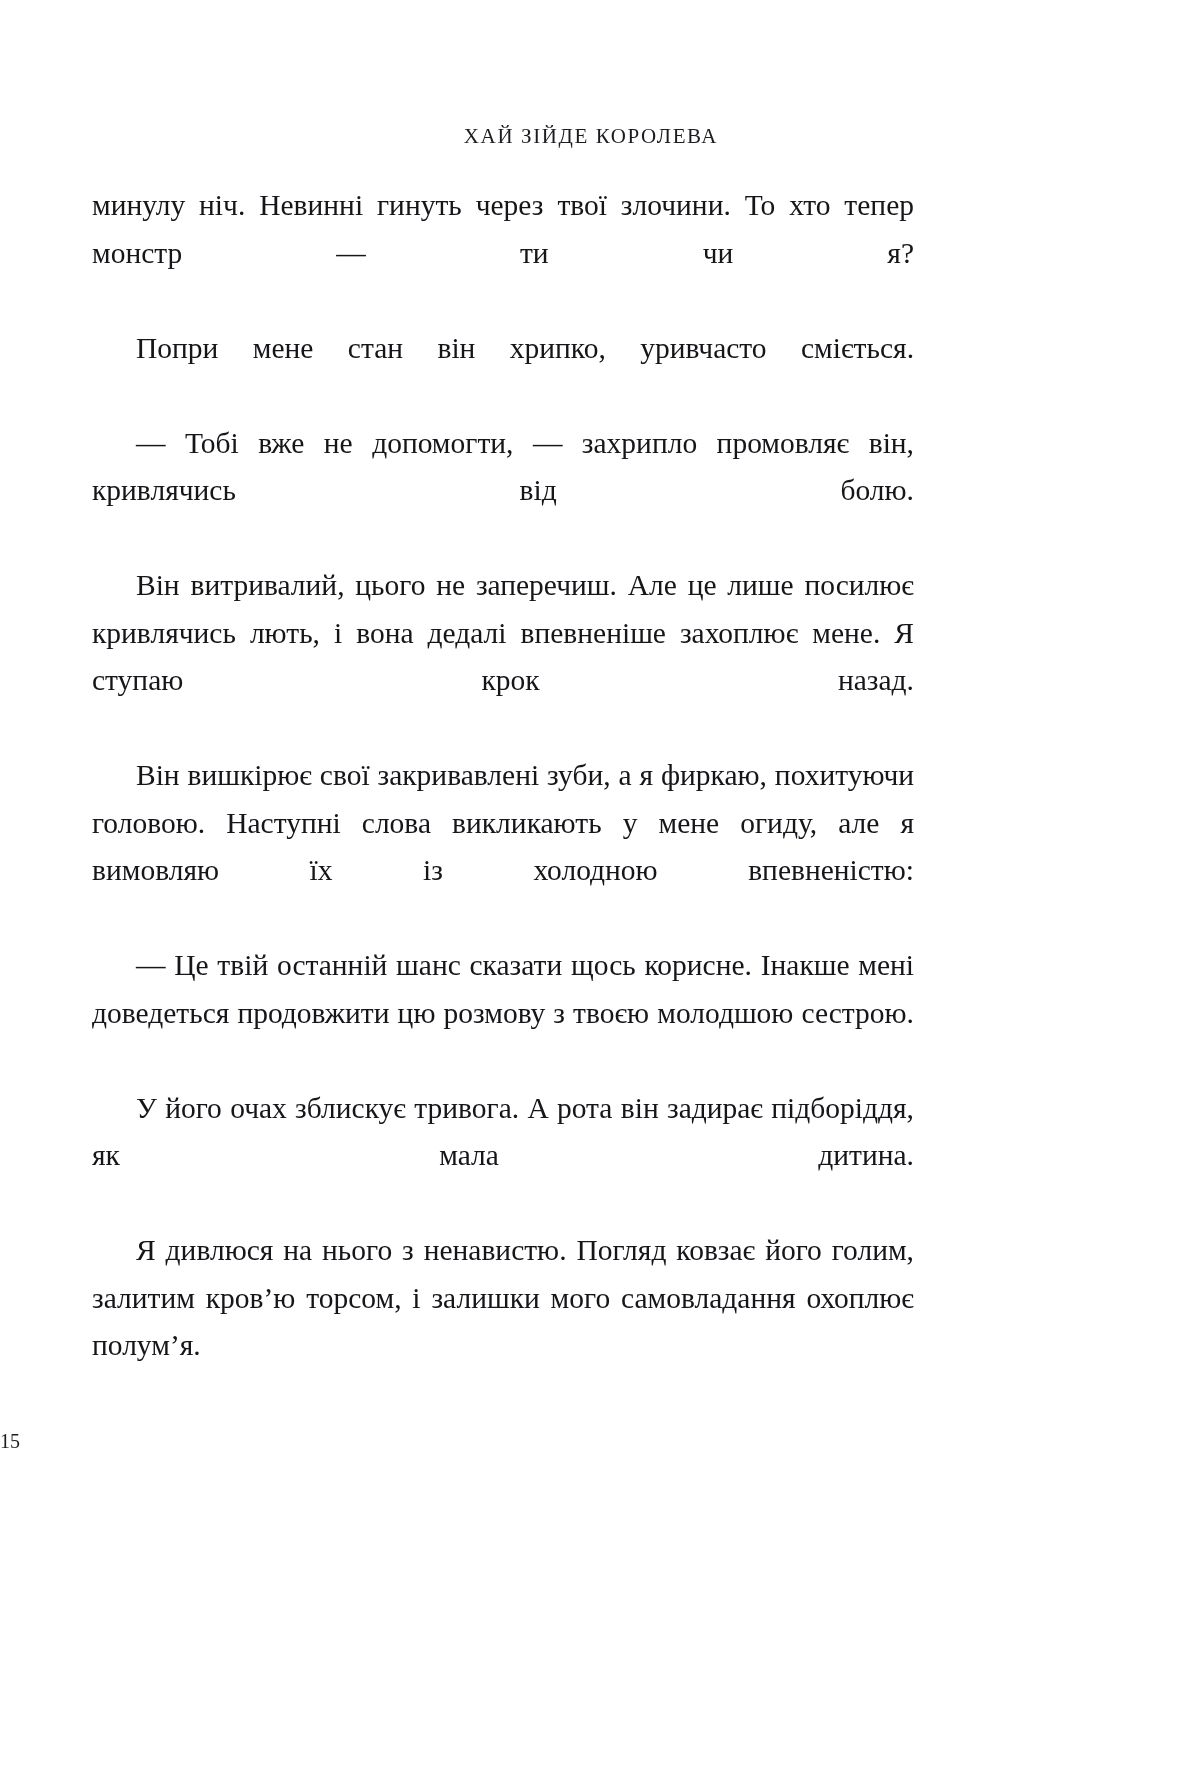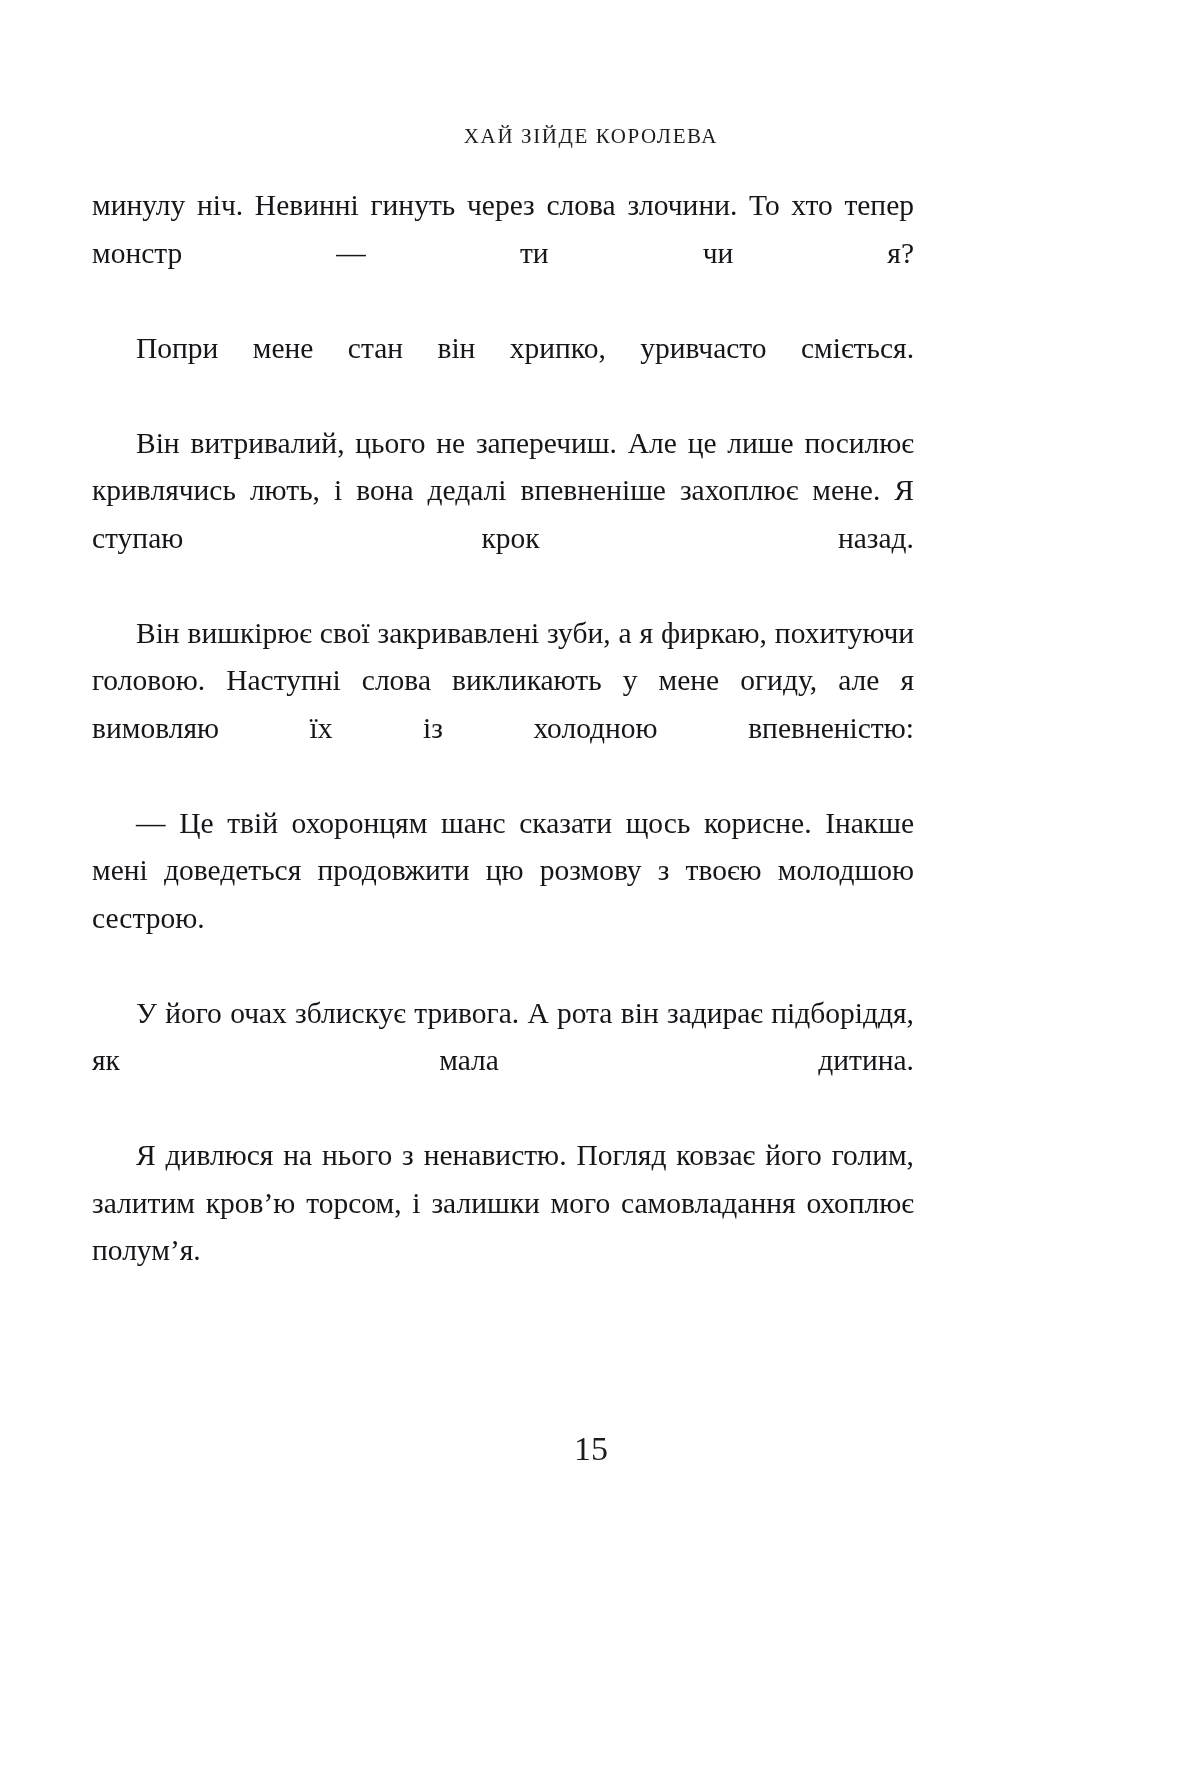--- a/index.html
+++ b/index.html
@@ -55,39 +55,39 @@
     content: "";
     display: inline-block;
     width: 100%;
   }
   .folio {
     position: absolute;
     bottom: 0;
     left: 0;
     right: 0;
     top: 1430px;
-    text-align: center;
     font-family: "Liberation Serif", "DejaVu Serif", serif;
-    font-size: 34px;
+    font-size: 20px;
     color: #1b1b20;
   }
 </style>
 </head>
 <body>
 
 <div class="page">
 
   <div class="running-head">ХАЙ ЗІЙДЕ КОРОЛЕВА</div>
 
   <div class="text-block">
-    <p class="para no-indent">минулу ніч. Невинні гинуть через слова злочини. То хто тепер монстр — ти чи я?</p>
+    <p class="para no-indent">минулу ніч. Невинні гинуть через твої злочини. То хто тепер монстр — ти чи я?</p>
     <p class="para">Попри мене стан він хрипко, уривчасто сміється.</p>
+    <p class="para">— Тобі вже не допомогти, — захрипло промовляє він, кривлячись від болю.</p>
     <p class="para">Він витривалий, цього не заперечиш. Але це лише посилює кривлячись лють, і вона дедалі впевненіше захоплює мене. Я ступаю крок назад.</p>
     <p class="para">Він вишкірює свої закривавлені зуби, а я фиркаю, похитуючи головою. Наступні слова викликають у мене огиду, але я вимовляю їх із холодною впевненістю:</p>
-    <p class="para">— Це твій охоронцям шанс сказати щось корисне. Інакше мені доведеться продовжити цю розмову з твоєю молодшою сестрою.</p>
+    <p class="para">— Це твій останній шанс сказати щось корисне. Інакше мені доведеться продовжити цю розмову з твоєю молодшою сестрою.</p>
     <p class="para">У його очах зблискує тривога. А рота він задирає підборіддя, як мала дитина.</p>
     <p class="para">Я дивлюся на нього з ненавистю. Погляд ковзає його голим, залитим кров’ю торсом, і залишки мого самовладання охоплює полум’я.</p>
 
   </div>
 
   <div class="folio">15</div>
 
 </div>
 
 </body></html>

